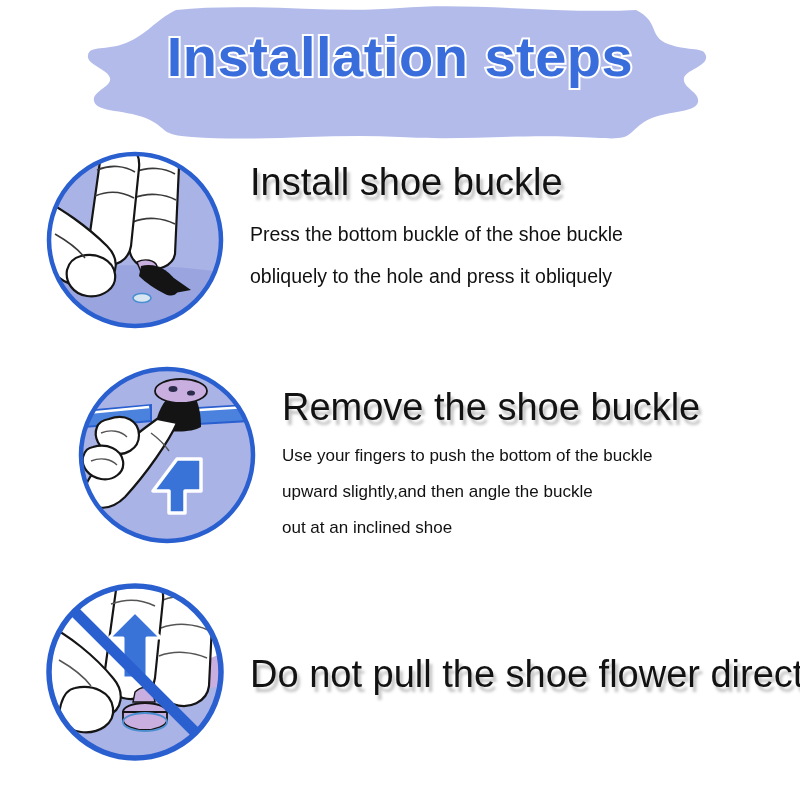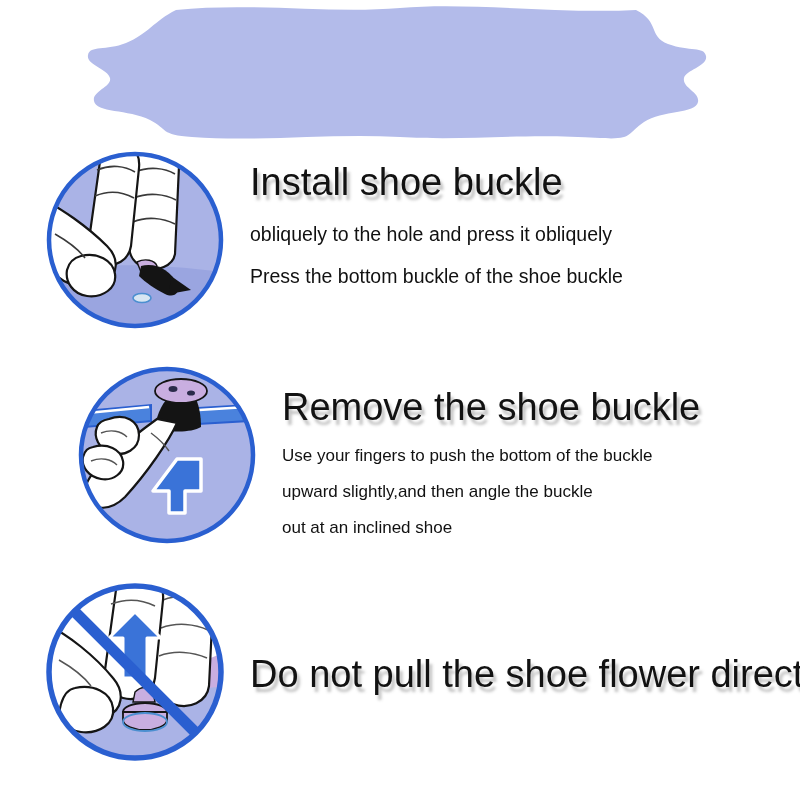--- a/index.html
+++ b/index.html
@@ -105,20 +105,21 @@
              C 626 134, 634 140, 600 138
              C 520 133, 470 141, 400 137
              C 330 133, 260 142, 192 137
              C 160 135, 168 129, 150 120
              C 128 109, 96 113, 94 101
              C 92 91, 112 87, 110 78
              C 108 69, 86 65, 88 55
              C 90 45, 106 51, 126 43
              C 148 34, 154 21, 176 10 Z" fill="#b3bbea"></path>
   </svg>
+  <div id="banner-title">Installation steps</div>
 </div>
 
 <div class="step" id="step-0">
 
   <svg class="step-figure" viewBox="0 0 180 180">
     <defs>
       <clipPath id="clip1">
           <circle cx="90" cy="90" r="86"></circle>
         </clipPath>
     </defs>
@@ -152,22 +153,22 @@
       <path d="M 126 126 L 146 140 L 124 144 Z" fill="#141414"></path>
 
       <ellipse cx="97" cy="148" rx="9" ry="4.5" fill="#d8e6f2" stroke="#4c8fd0" stroke-width="1.6"></ellipse>
     </g>
     <circle cx="90" cy="90" r="86" fill="none" stroke="#2a5fd0" stroke-width="4.5"></circle>
   </svg>
 
   <div class="step-text">
     <div class="step-heading">Install shoe buckle</div>
     <div class="step-body">
+      <span class="line">Press the bottom buckle of the shoe buckle</span>
       <span class="line">obliquely to the hole and press it obliquely</span>
-      <span class="line">Press the bottom buckle of the shoe buckle</span>
     </div>
   </div>
 </div>
 
 <div class="step" id="step-1">
 
   <svg class="step-figure" viewBox="0 0 180 180">
     <defs>
       <clipPath id="clip2">
           <circle cx="90" cy="90" r="86"></circle>

